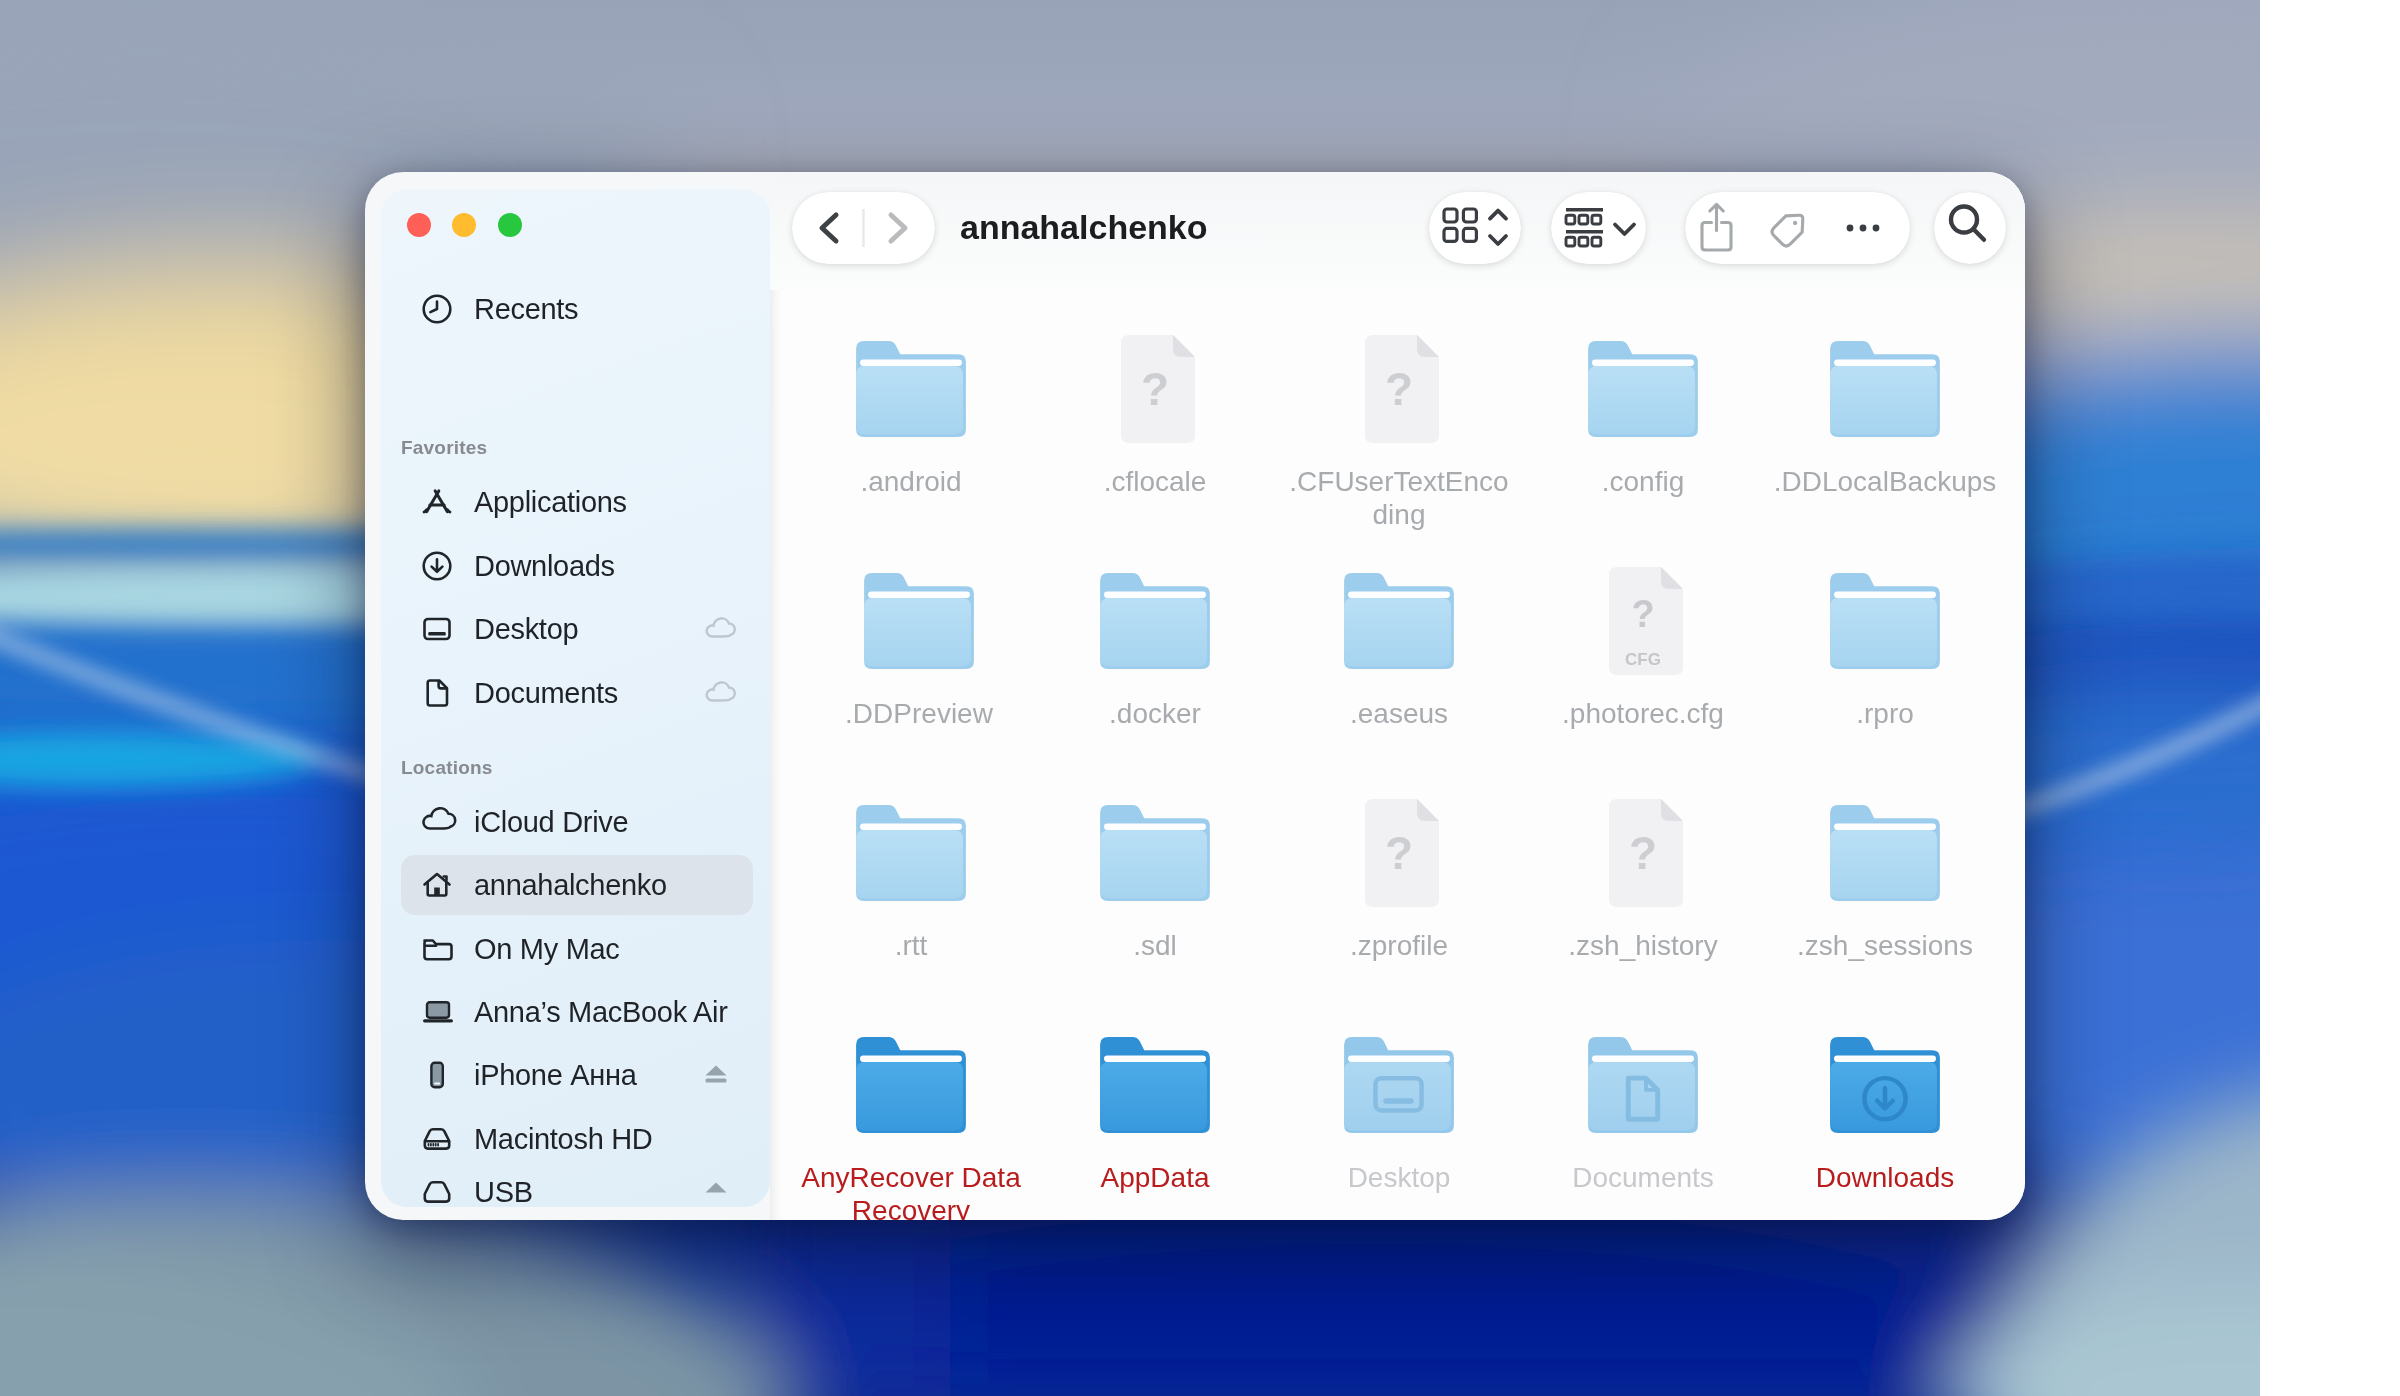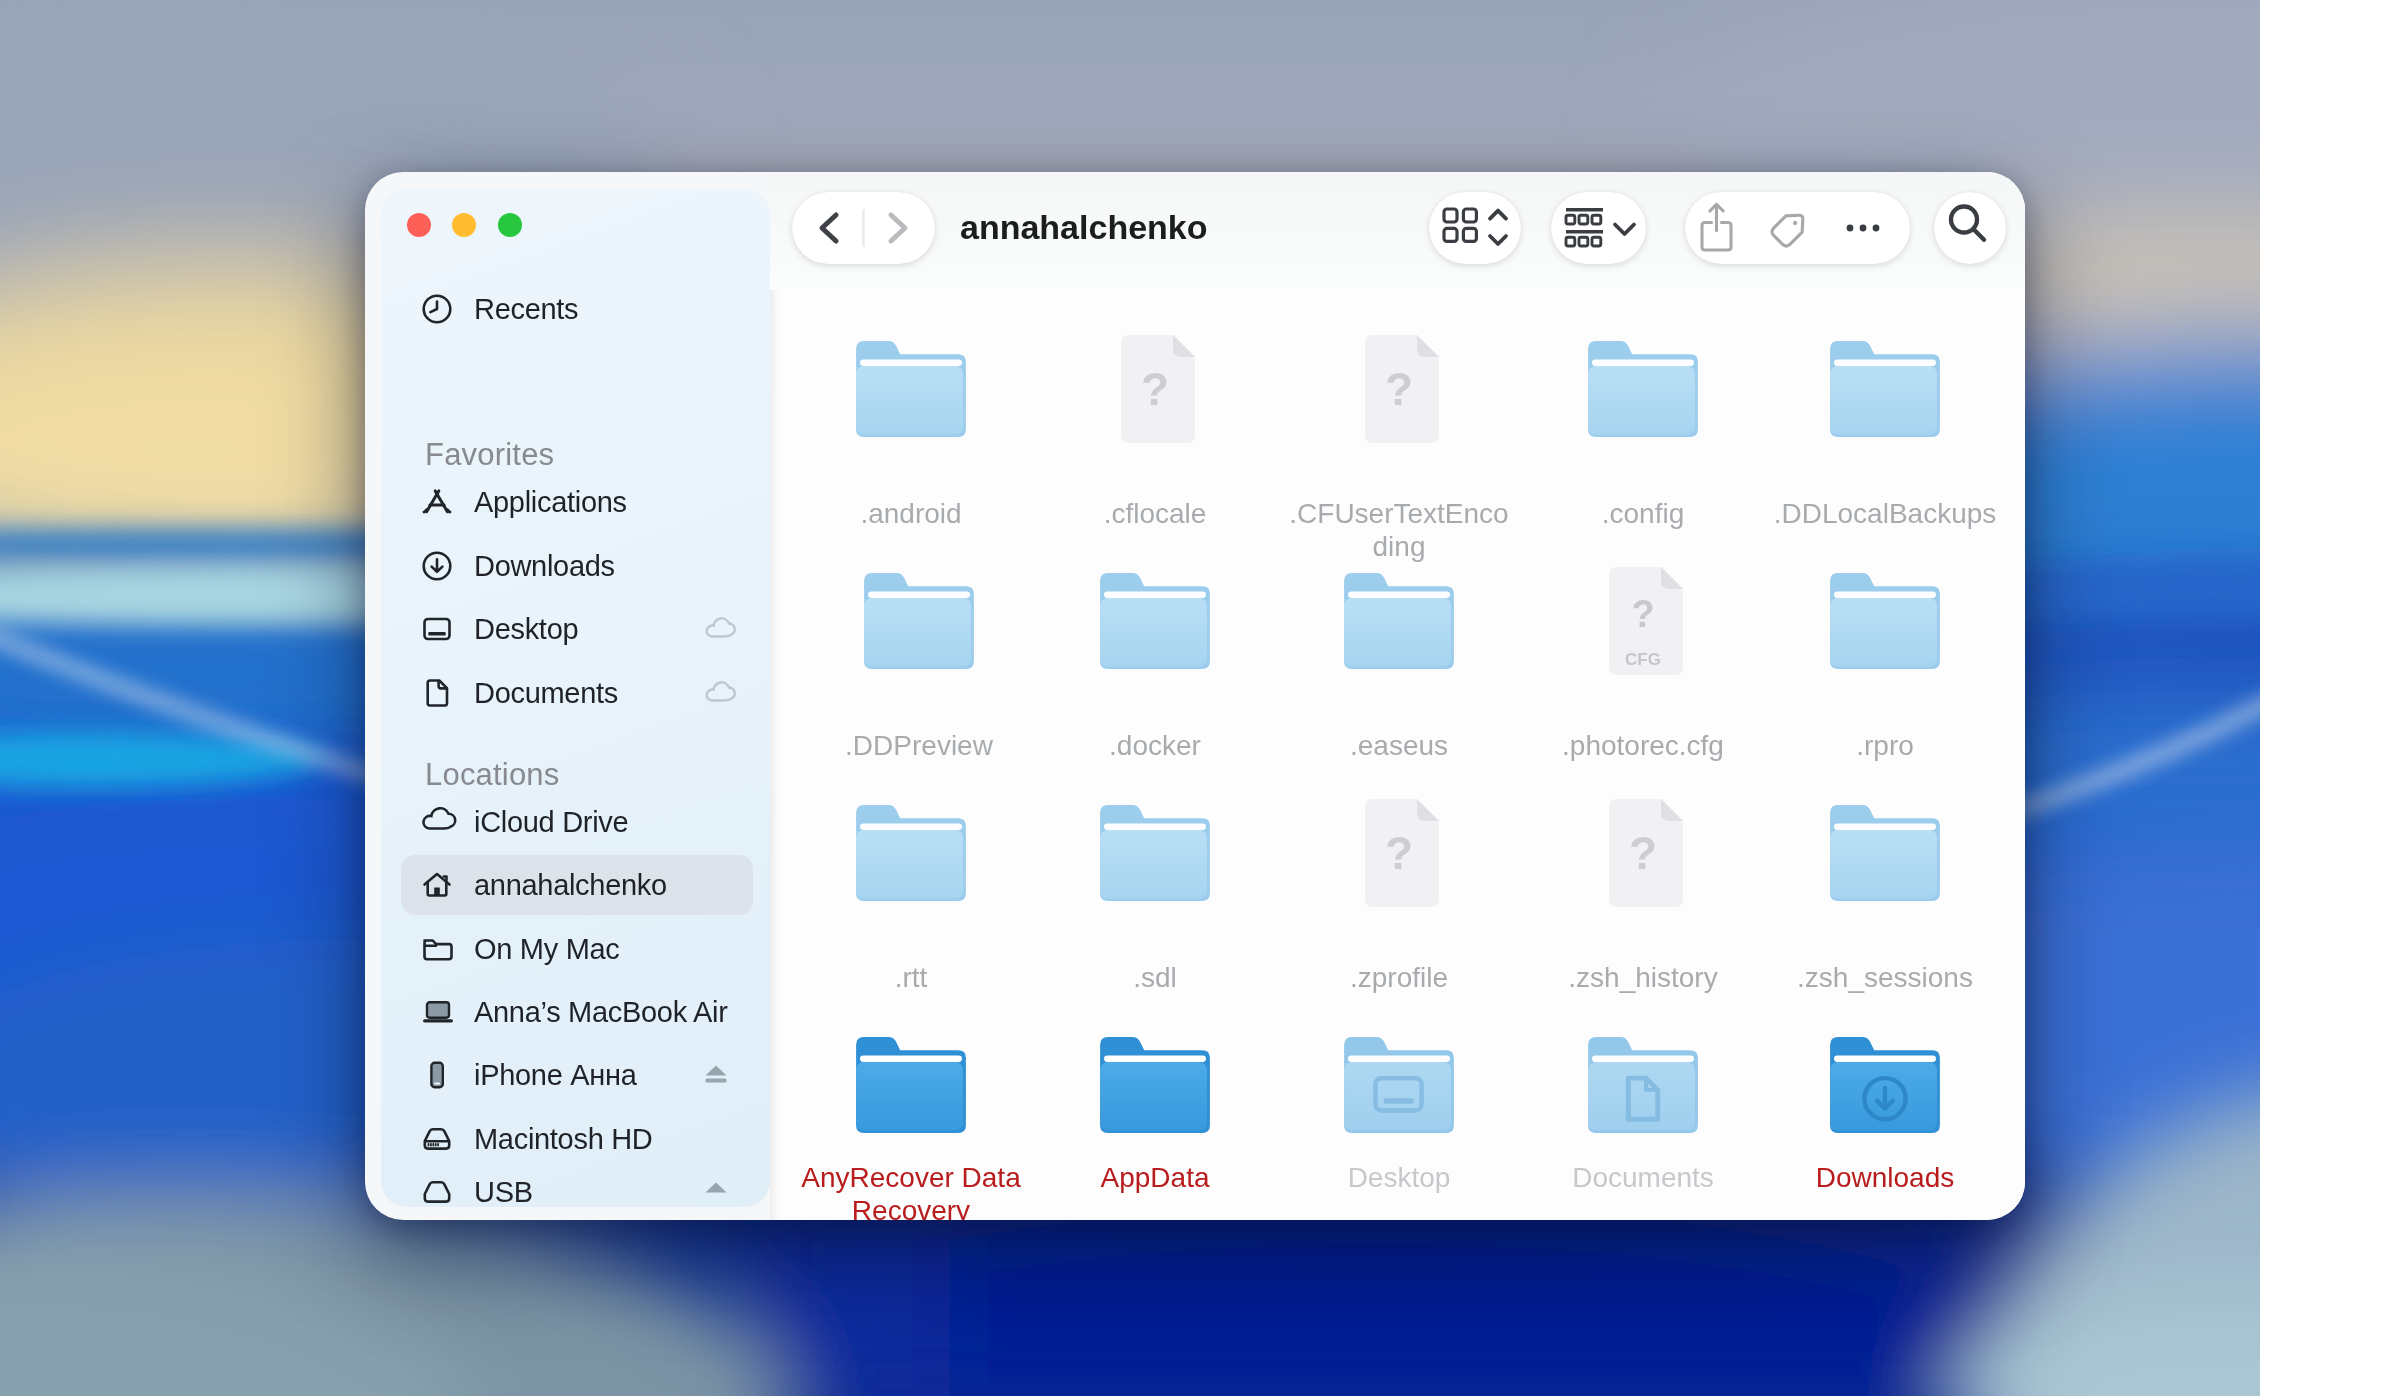--- a/index.html
+++ b/index.html
@@ -20,34 +20,34 @@
   
   #side { position:absolute; overflow:hidden; left:16px; top:17px; width:389px; height:1018px;
           border-radius:26px;
           background:linear-gradient(160deg,#eef6fc 0%,#e8f3fb 45%,#e0eef8 100%); }
   .tl { position:absolute; top:24px; width:24px; height:24px; border-radius:50%; }
   .srow { position:absolute; left:0; width:100%; height:60px; }
   .srow .ic { position:absolute; left:38px; top:50%; transform:translateY(-50%); }
   .srow .tx { position:absolute; left:93px; top:50%; transform:translateY(-50%);
               font-size:29px; color:#1f2327; letter-spacing:-0.3px; white-space:nowrap; }
   .srow .rt { position:absolute; left:320px; top:50%; transform:translateY(-50%); }
-  .shdr { position:absolute; left:44px; font-size:31px; font-weight:400; color:#878b90; letter-spacing:.2px; }
+  .shdr { position:absolute; left:20px; font-size:19px; font-weight:700; color:#878b90; letter-spacing:.2px; }
   #selrow { position:absolute; left:20px; top:666px; width:352px; height:60px;
             border-radius:14px; background:#dce3ea; }
 
   
   .pill { position:absolute; top:20px; height:72px; background:#fff; border-radius:36px;
           box-shadow:0 2px 7px rgba(0,0,0,.13), 0 0 1px rgba(0,0,0,.10); }
   #title { position:absolute; left:190px; top:36px; font-size:34px; font-weight:700; color:#1b1d1f; }
 
   
   .cell { position:absolute; width:244px; text-align:center; }
   .lbl { position:absolute; top:126px; left:-18px; width:280px; text-align:center;
          font-size:28px; line-height:33px; letter-spacing:0; }
-  .lgrey { color:#a8abae;margin-top:32px; }
+  .lgrey { color:#a8abae; }
   .ldark { color:#b91c1c; }
   .lfade { color:#c6c8cb; }
 </style>
 </head>
 <body>
 <div id="stage">
 
 <svg id="wall" width="2400" height="1396" viewBox="0 0 2400 1396">
   <defs>
     <linearGradient id="sky" x1="0" y1="0" x2="0" y2="1">

